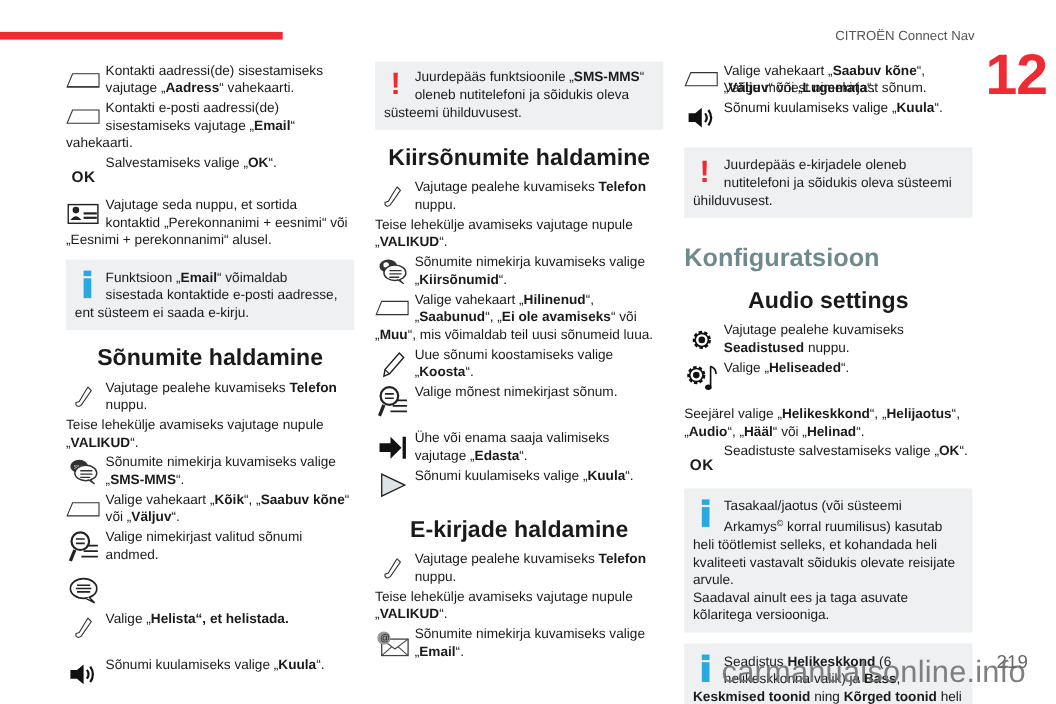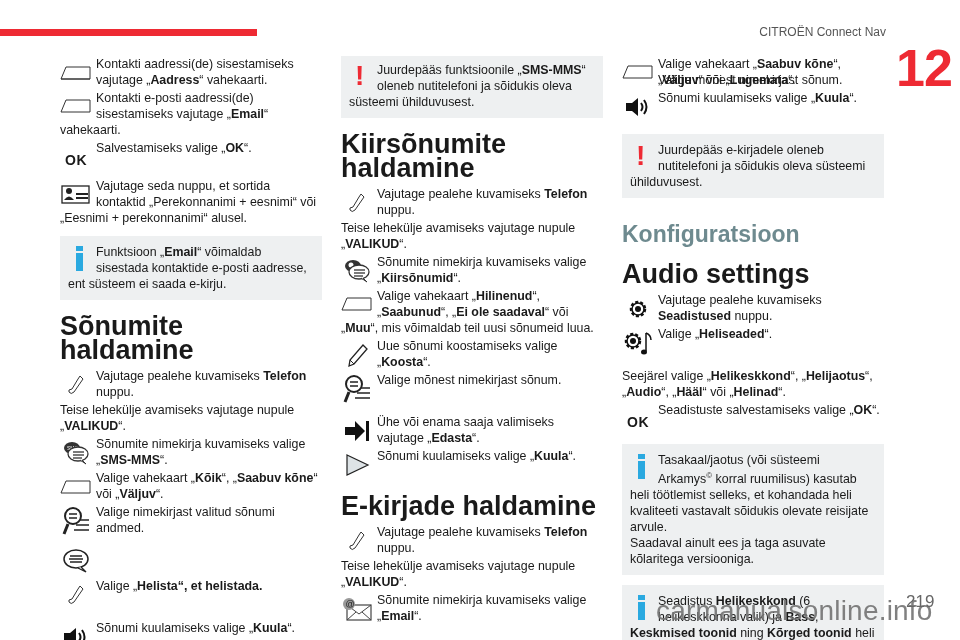--- a/index.html
+++ b/index.html
@@ -18,21 +18,21 @@
   .item .ic { position: absolute; left: 0; top: 3px; width: 32px; height: 28px; display:flex; align-items:center; justify-content:center; }
   .item .tx { display: block; }
   .item.wrap { padding-left: 0; text-indent: 0; }
   .item.wrap .ic { position: relative; float: left; margin-right: 4px; top: 2px; }
   .plain { margin-bottom: 2px; }
   b { font-weight: bold; }
   .box { background: #eef0f1; padding: 8px 8px 8px 8px; margin: 8px 0 10px 0; position: relative; }
   .box .bic { float: left; width: 22px; height: 30px; position: relative; margin-right: 6px; margin-left: 0; }
   .ibar { position: absolute; left: 8px; width: 7px; background: #2aa9e0; }
   .excl { position: absolute; left: 6px; top: 0; color: #ee2a33; font-weight: bold; font-size: 28px; line-height: 28px; }
-  h2 { font-size: 27px; font-weight: bold; line-height: 24px; margin: 14px 0 6px 0; color: #1a1a1a; }
+  h2 { font-size: 21px; font-weight: bold; line-height: 24px; margin: 14px 0 6px 0; color: #1a1a1a; text-align: center; }
   h1.cfg { font-size: 23px; font-weight: bold; color: #6e8a8f; margin: 22px 0 14px 0; line-height: 28px; }
   .ok { font-weight: bold; font-size: 14px; letter-spacing: 0.5px; }
   svg { display:block; }
 </style>
 </head>
 <body>
 
 <div class="topbar"></div>
 <div class="header-title">CITROËN Connect Nav</div>
 <div class="chapter">12</div>
@@ -185,21 +185,21 @@
         </svg>
       </span>
     <span class="tx"><span>Sõnumite nimekirja kuvamiseks valige „</span><b>Kiirsõnumid</b><span>“.</span></span>
   </div>
   <div class="item wrap">
     <span class="ic">
         <svg width="32" height="16" viewBox="0 0 32 16">
           <path d="M1 14 L6 2 L30 2 L30 14 Z" fill="none" stroke="#333" stroke-width="1"></path>
         </svg>
       </span>
-    <span>Valige vahekaart „</span><b>Hilinenud</b><span>“, „</span><b>Saabunud</b><span>“, „</span><b>Ei ole saadaval</b><span>“ või „</span><b>Muu</b><span>“, mis võimaldab teil uusi sõnumeid luua.</span>
+    <span>Valige vahekaart „</span><b>Hilinenud</b><span>“, „</span><b>Saabunud</b><span>“, „</span><b>Ei ole avamiseks</b><span>“ või „</span><b>Muu</b><span>“, mis võimaldab teil uusi sõnumeid luua.</span>
   </div>
   <div class="item">
     <span class="ic">
         <svg width="24" height="26" viewBox="0 0 24 26">
           <path d="M4 24 L5 18 L18 3 L22 7 L9 22 Z" fill="none" stroke="#222" stroke-width="1.3"></path>
           <line x1="5" y1="18" x2="9" y2="22" stroke="#222"></line>
         </svg>
       </span>
     <span class="tx"><span>Uue sõnumi koostamiseks valige „</span><b>Koosta</b><span>“.</span></span>
   </div>

